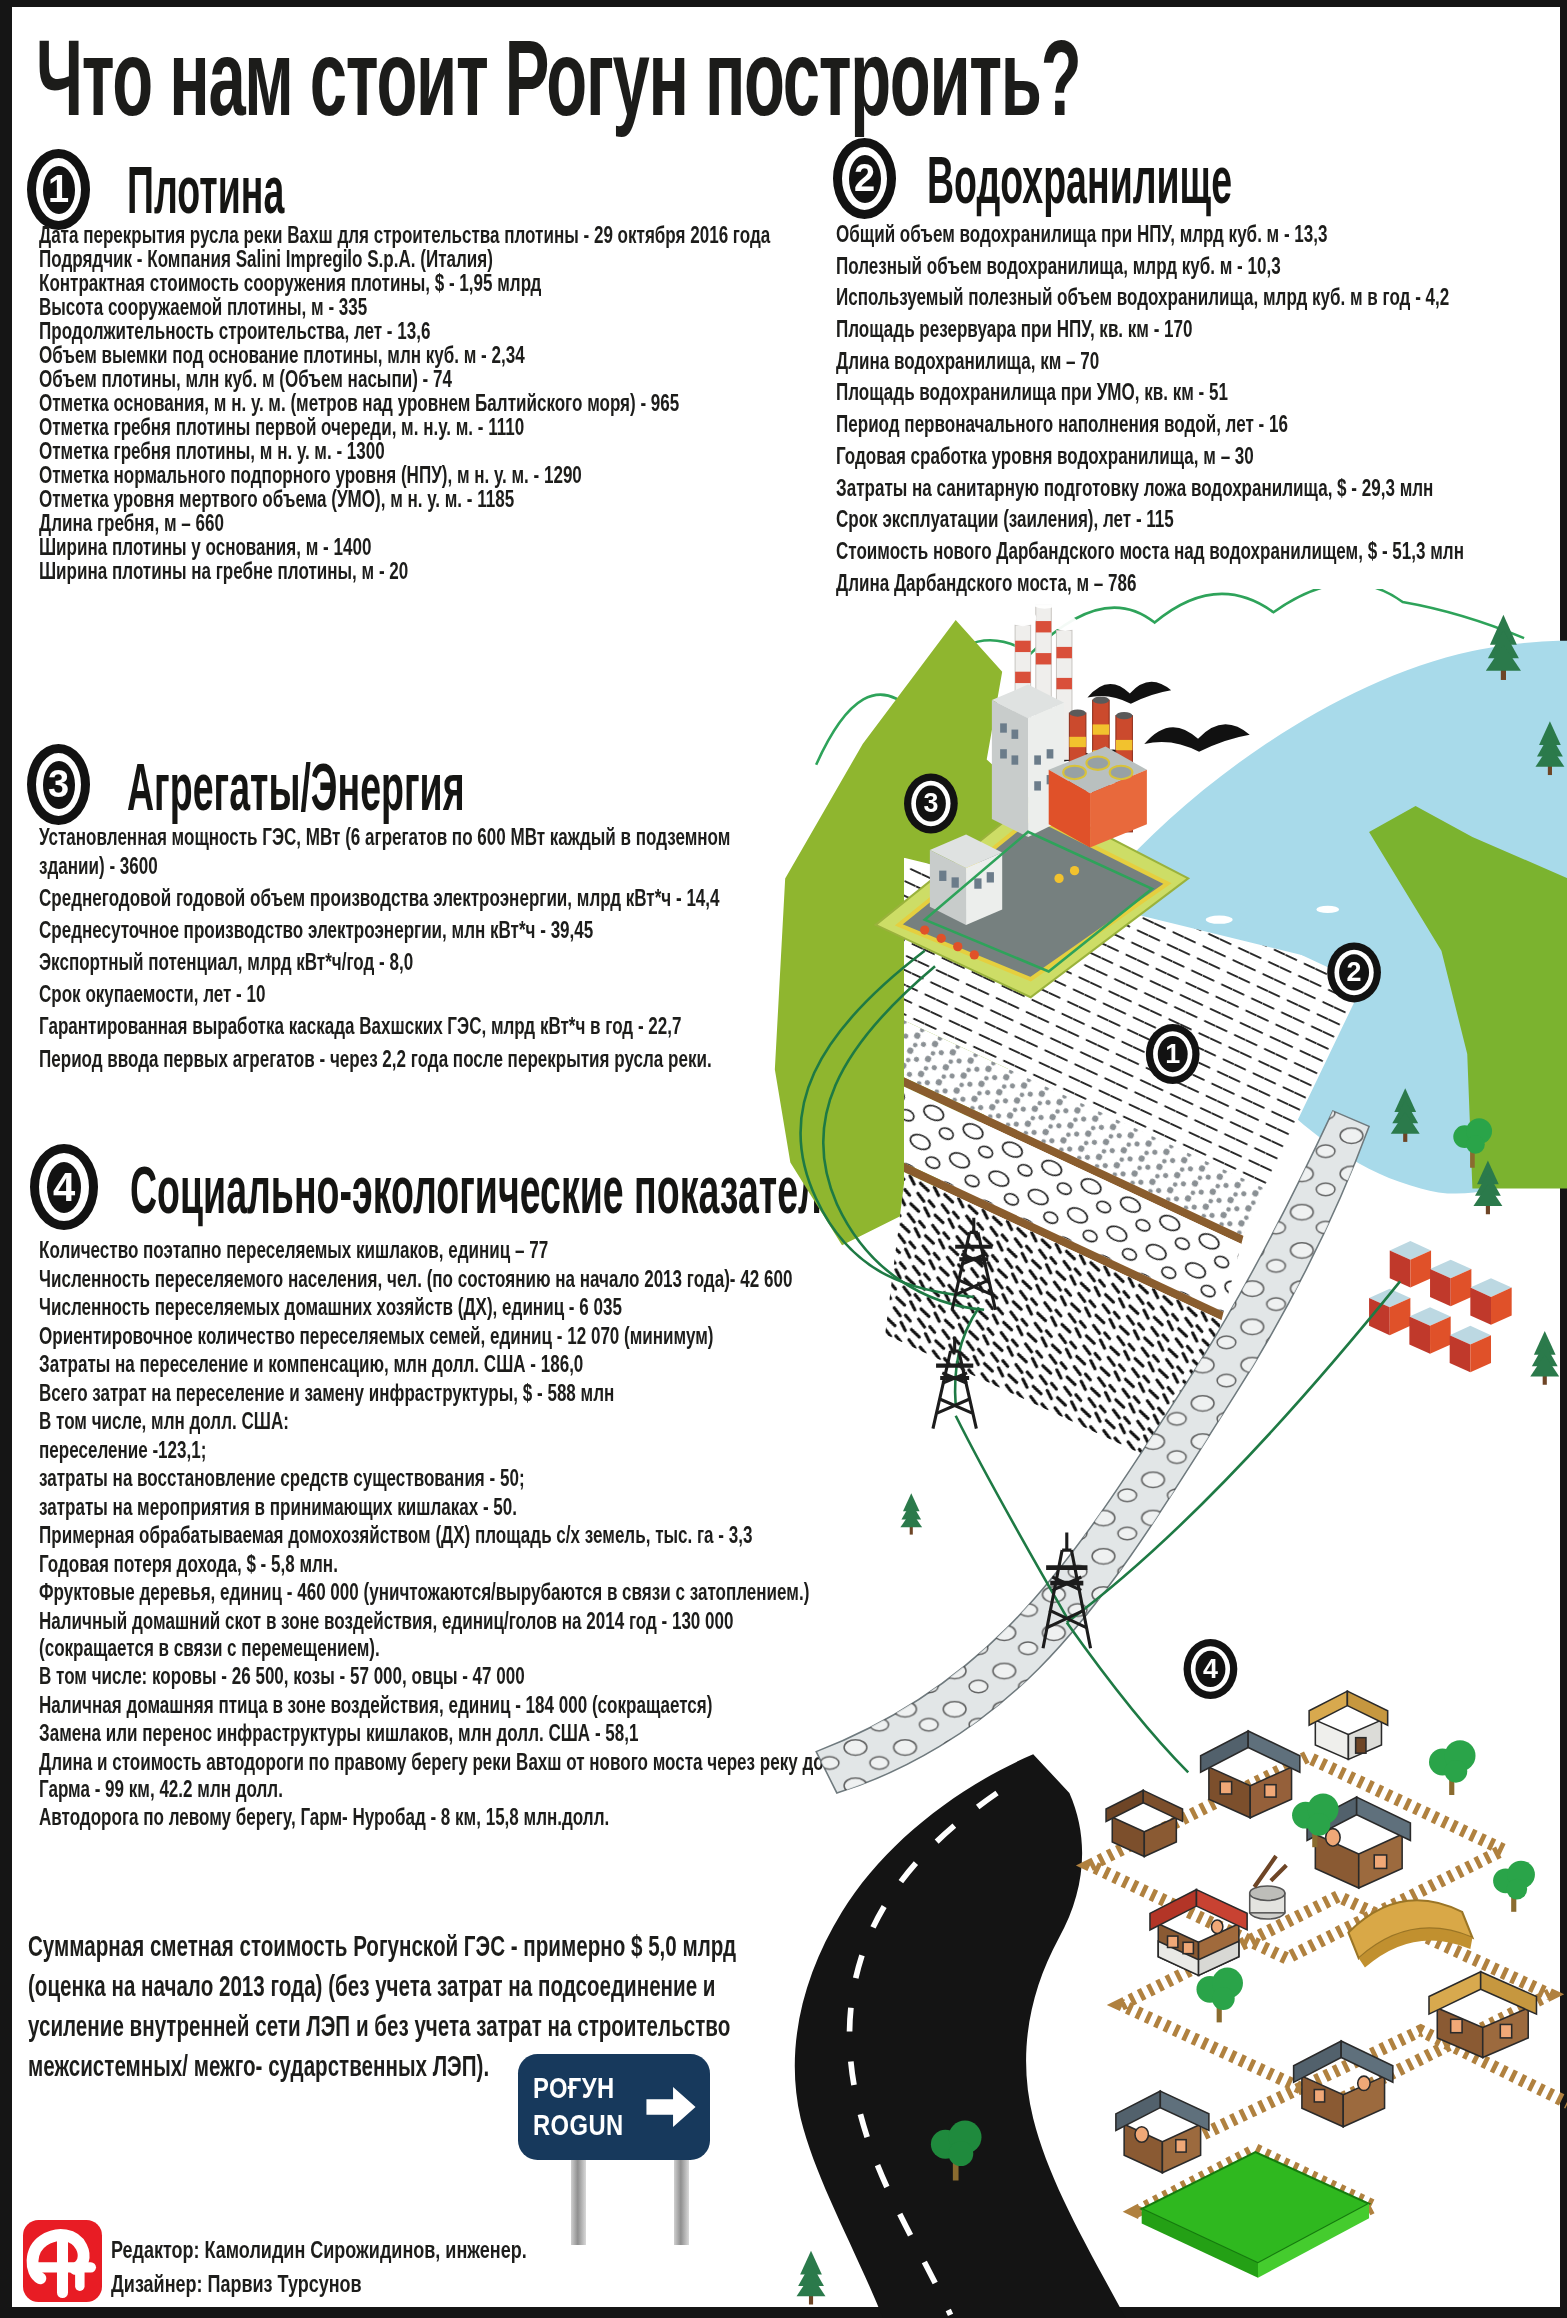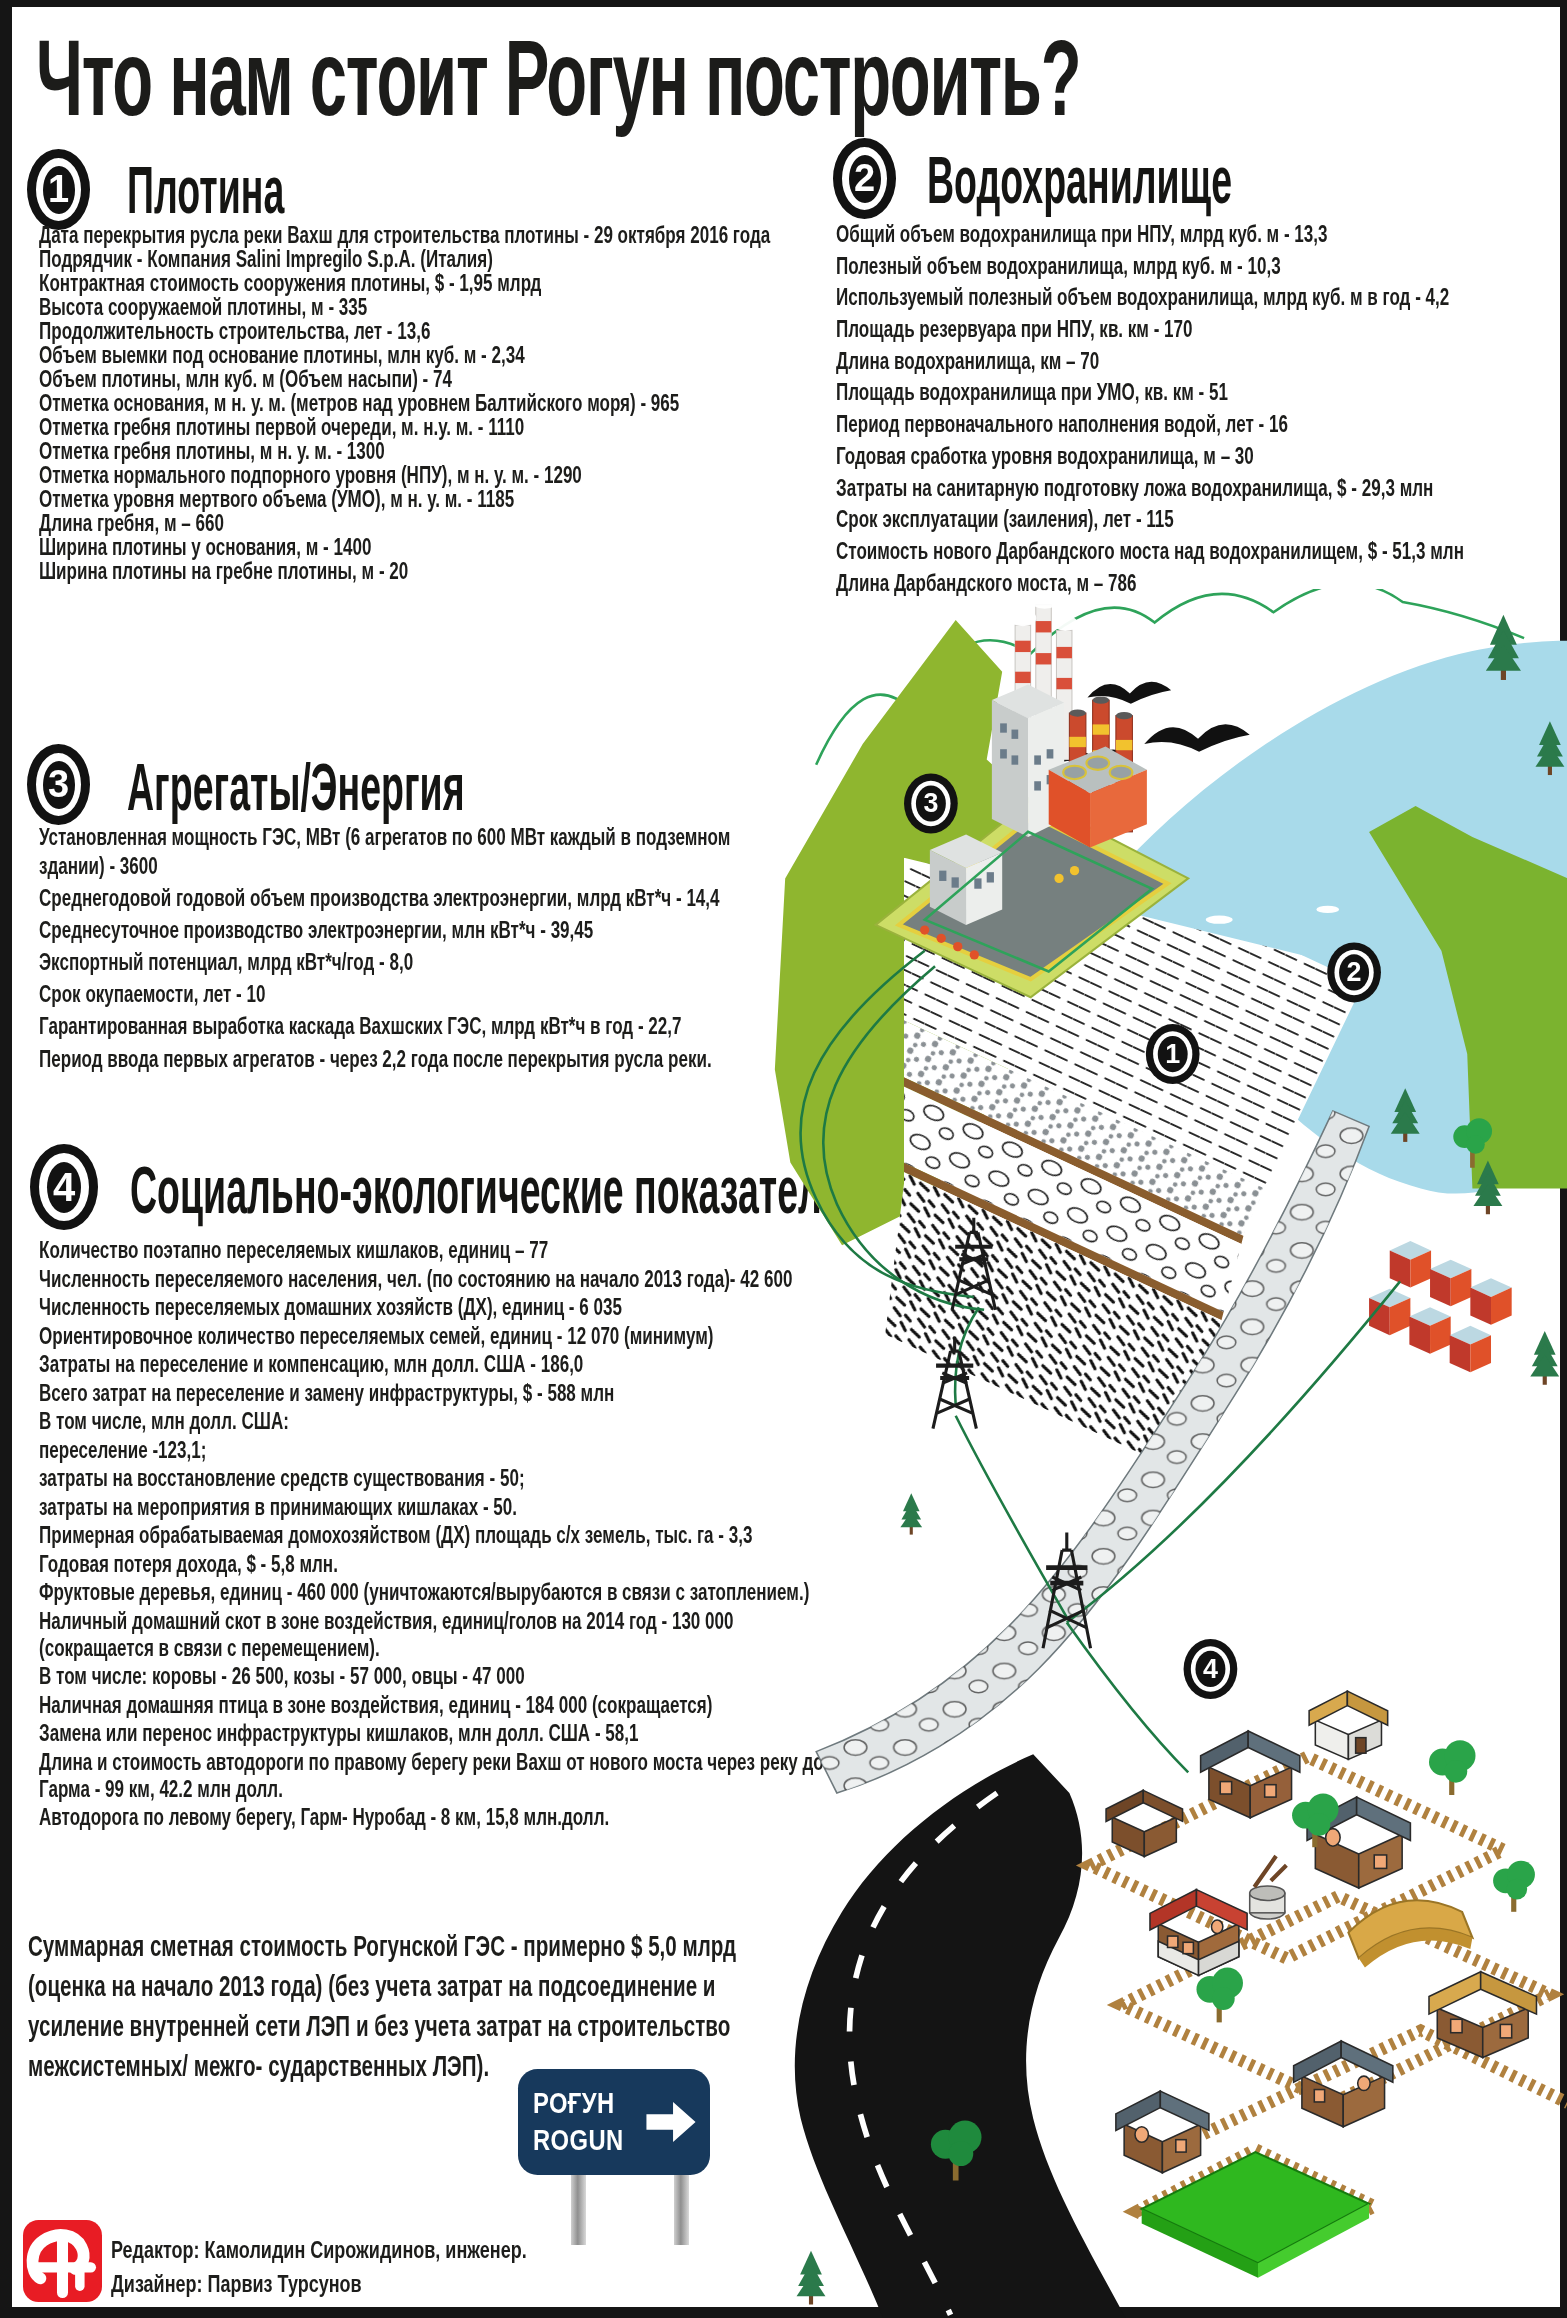--- a/index.html
+++ b/index.html
@@ -39,21 +39,21 @@
   .summary{
     left:28px;top:1926px;width:1049px;font-size:29px;font-weight:700;
     line-height:40px;transform:scaleX(0.71);
   }
   .credits{left:111px;top:2233px;font-size:24px;font-weight:700;line-height:34px;
     transform:scaleX(0.75);white-space:nowrap;}
   
   .road-sign{
     left:518px;top:2054px;width:192px;height:106px;background:#17395c;
     border-radius:19.6px;display:flex;align-items:center;justify-content:space-between;
-    padding:0 14.5px;box-sizing:border-box;margin-top:15px;
+    padding:0 14.5px;box-sizing:border-box;
   }
   .road-sign .txt{color:#fff;font-weight:700;font-size:29px;line-height:37px;
     transform:scaleX(0.82);transform-origin:0 50%;letter-spacing:0.5px;}
   .sign-post{width:14.5px;background:linear-gradient(90deg,#cfcfcf,#8f8f8f 45%,#d9d9d9);}
   .post-a{left:571px;top:2158px;height:87px;}
   .post-b{left:674px;top:2158px;height:87px;}
   
   .logo{left:23px;top:2220px;width:79px;height:82px;background:#e81c24;border-radius:15.5px;}
   svg{display:block;}
   .illu{left:594px;top:589px;pointer-events:none;}

